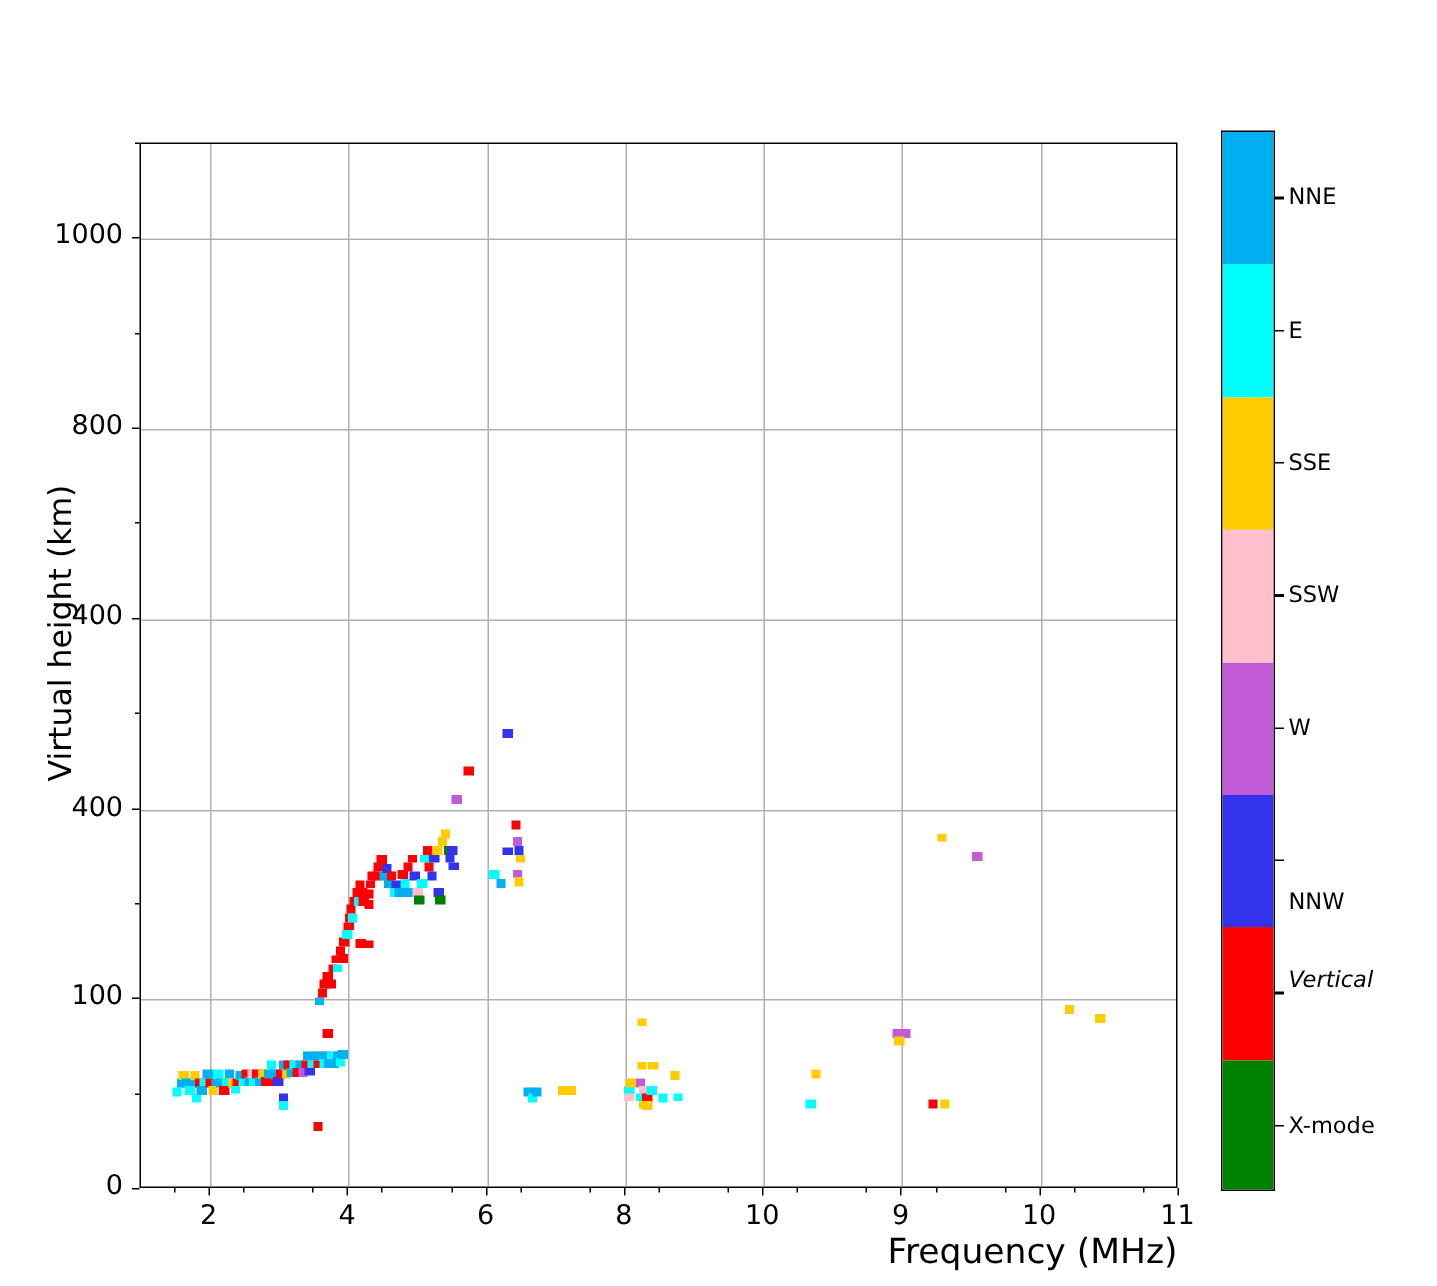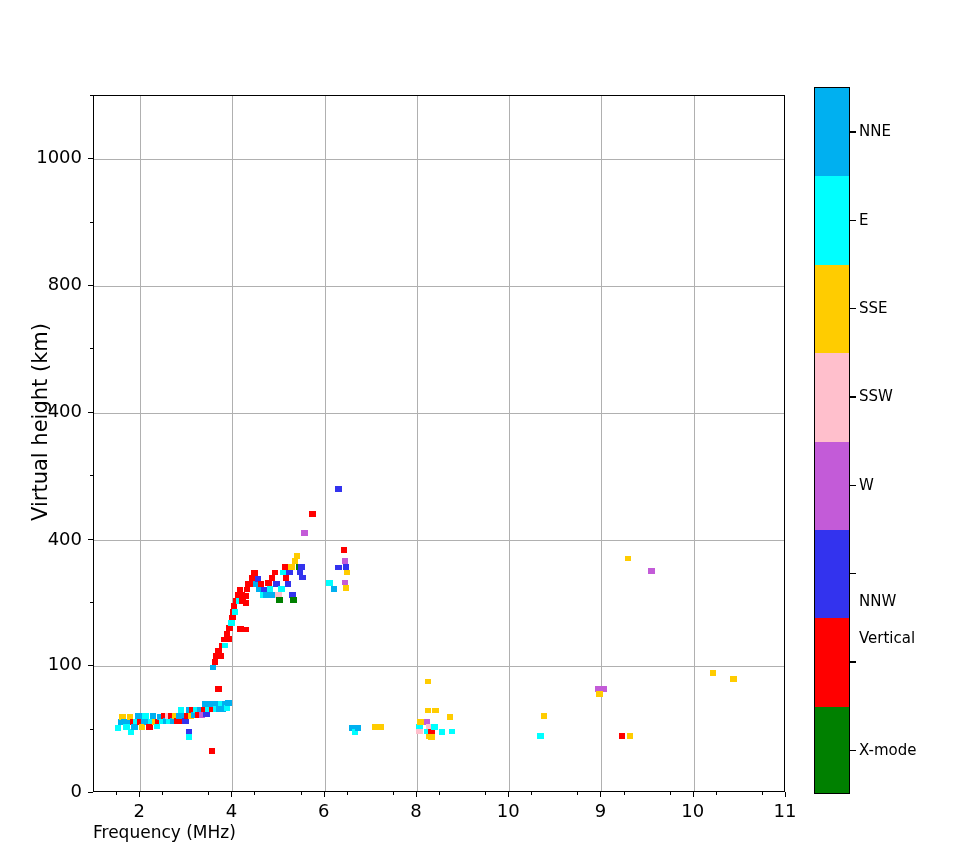--- a/index.html
+++ b/index.html
@@ -113,22 +113,22 @@
     width: 70px;
     left: 12px;
     color: #000;
   }
   
   #xlabel {
     position: absolute;
     left: 93px;
     top: 822px;
     width: 692px;
-    text-align: left;
-    font-size: 17px;
+    text-align: right;
+    font-size: 23px;
     color: #000;
   }
   #ylabel {
     position: absolute;
     left: -130px;
     top: 410px;
     width: 340px;
     text-align: center;
     font-size: 21px;
     color: #000;
@@ -435,18 +435,18 @@
       <div class="cb-label" style="top: 219.562px;">E</div>
       <div class="cb-tick" style="top: 307.938px;"></div>
       <div class="cb-label" style="top: 307.938px;">SSE</div>
       <div class="cb-tick" style="top: 396.312px;"></div>
       <div class="cb-label" style="top: 396.312px;">SSW</div>
       <div class="cb-tick" style="top: 484.688px;"></div>
       <div class="cb-label" style="top: 484.688px;">W</div>
       <div class="cb-tick" style="top: 573.062px;"></div>
       <div class="cb-label" style="top: 601px;">NNW</div>
       <div class="cb-tick" style="top: 661.438px;"></div>
-      <div class="cb-label" style="top: 638px;">Vertical</div>
+      <div class="cb-label" style="top: 653px; font-style: italic;">Vertical</div>
       <div class="cb-tick" style="top: 749.812px;"></div>
       <div class="cb-label" style="top: 749.812px;">X-mode</div>
     </div>
 
 </div>
 
 </body></html>

